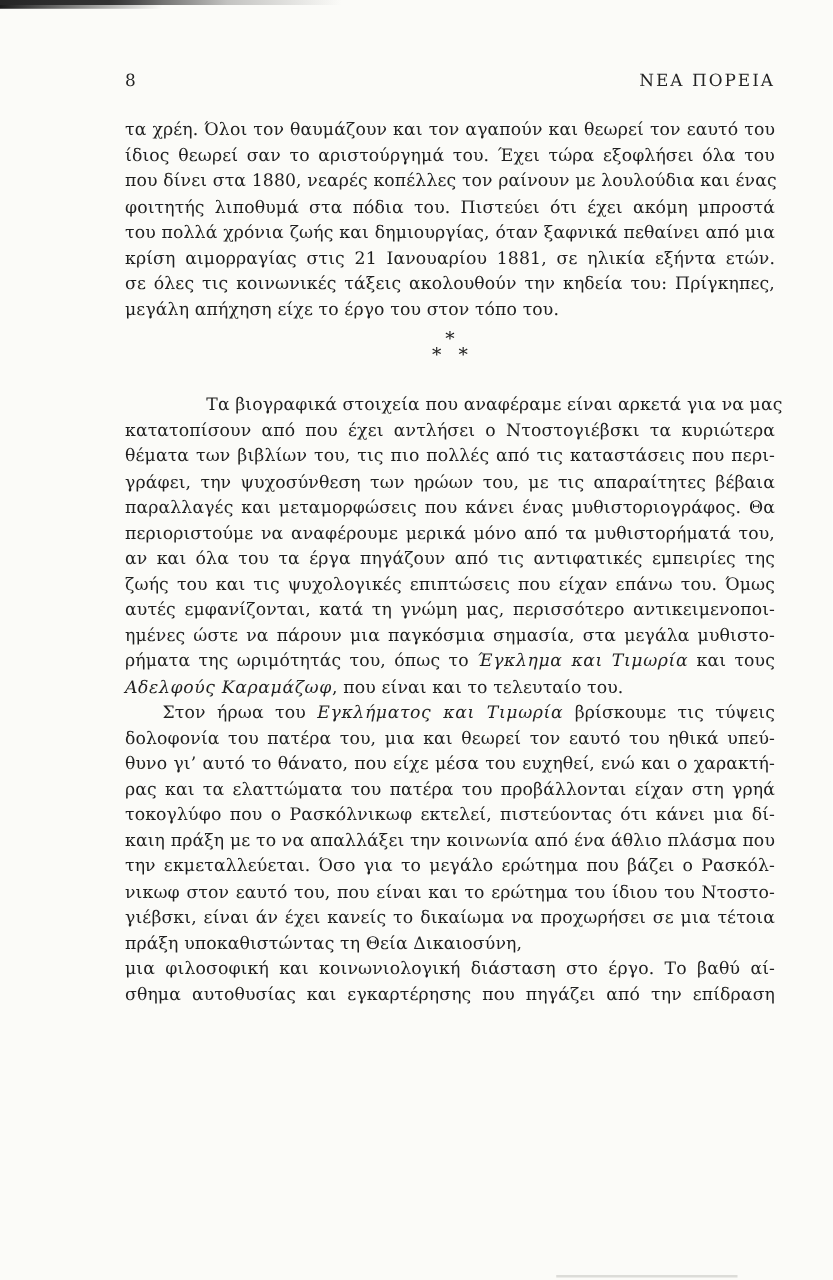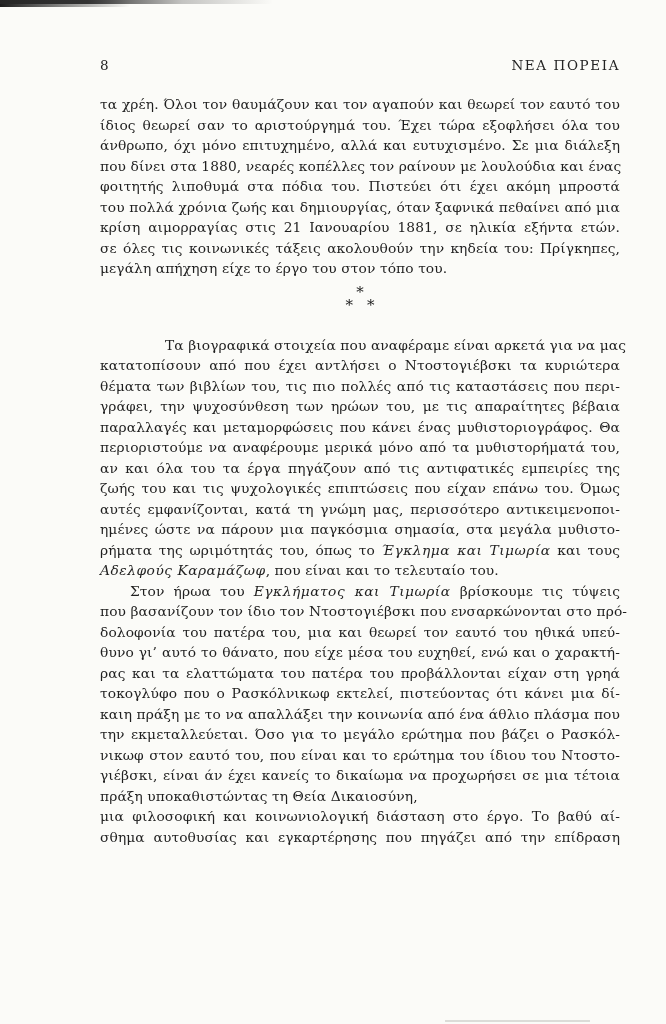--- a/index.html
+++ b/index.html
@@ -81,21 +81,20 @@
 
   <div class="content">
     <div class="running-head">
       <span class="pagenum">8</span>
       <span class="journal">ΝΕΑ ΠΟΡΕΙΑ</span>
     </div>
 
     <div class="flow first">
         <div class="line">τα χρέη. Όλοι τον θαυμάζουν και τον αγαπούν και θεωρεί τον εαυτό του</div>
         <div class="line">ίδιος θεωρεί σαν το αριστούργημά του. Έχει τώρα εξοφλήσει όλα του</div>
-        <div class="line">άνθρωπο, όχι μόνο επιτυχημένο, αλλά και ευτυχισμένο. Σε μια διάλεξη</div>
         <div class="line">που δίνει στα 1880, νεαρές κοπέλλες τον ραίνουν με λουλούδια και ένας</div>
         <div class="line">φοιτητής λιποθυμά στα πόδια του. Πιστεύει ότι έχει ακόμη μπροστά</div>
         <div class="line">του πολλά χρόνια ζωής και δημιουργίας, όταν ξαφνικά πεθαίνει από μια</div>
         <div class="line">κρίση αιμορραγίας στις 21 Ιανουαρίου 1881, σε ηλικία εξήντα ετών.</div>
         <div class="line">σε όλες τις κοινωνικές τάξεις ακολουθούν την κηδεία του: Πρίγκηπες,</div>
         <div class="line flush">μεγάλη απήχηση είχε το έργο του στον τόπο του.</div>
       </div>
 
     <div class="separator">
       <div class="sep-top">*</div>
@@ -109,21 +108,20 @@
         <div class="line">γράφει, την ψυχοσύνθεση των ηρώων του, με τις απαραίτητες βέβαια</div>
         <div class="line">παραλλαγές και μεταμορφώσεις που κάνει ένας μυθιστοριογράφος. Θα</div>
         <div class="line">περιοριστούμε να αναφέρουμε μερικά μόνο από τα μυθιστορήματά του,</div>
         <div class="line">αν και όλα του τα έργα πηγάζουν από τις αντιφατικές εμπειρίες της</div>
         <div class="line">ζωής του και τις ψυχολογικές επιπτώσεις που είχαν επάνω του. Όμως</div>
         <div class="line">αυτές εμφανίζονται, κατά τη γνώμη μας, περισσότερο αντικειμενοποι-</div>
         <div class="line">ημένες ώστε να πάρουν μια παγκόσμια σημασία, στα μεγάλα μυθιστο-</div>
         <div class="line">ρήματα της ωριμότητάς του, όπως το <i>Έγκλημα και Τιμωρία</i> και τους</div>
         <div class="line flush"><i>Αδελφούς Καραμάζωφ</i>, που είναι και το τελευταίο του.</div>
         <div class="line" style="text-indent: 30px;">Στον ήρωα του <i>Εγκλήματος και Τιμωρία</i> βρίσκουμε τις τύψεις</div>
-        <div class="line">που βασανίζουν τον ίδιο τον Ντοστογιέβσκι που ενσαρκώνονται στο πρό-</div>
         <div class="line">δολοφονία του πατέρα του, μια και θεωρεί τον εαυτό του ηθικά υπεύ-</div>
         <div class="line">θυνο γι’ αυτό το θάνατο, που είχε μέσα του ευχηθεί, ενώ και ο χαρακτή-</div>
         <div class="line">ρας και τα ελαττώματα του πατέρα του προβάλλονται είχαν στη γρηά</div>
         <div class="line">τοκογλύφο που ο Ρασκόλνικωφ εκτελεί, πιστεύοντας ότι κάνει μια δί-</div>
         <div class="line">καιη πράξη με το να απαλλάξει την κοινωνία από ένα άθλιο πλάσμα που</div>
         <div class="line">την εκμεταλλεύεται. Όσο για το μεγάλο ερώτημα που βάζει ο Ρασκόλ-</div>
         <div class="line">νικωφ στον εαυτό του, που είναι και το ερώτημα του ίδιου του Ντοστο-</div>
         <div class="line">γιέβσκι, είναι άν έχει κανείς το δικαίωμα να προχωρήσει σε μια τέτοια</div>
         <div class="line flush">πράξη υποκαθιστώντας τη Θεία Δικαιοσύνη,</div>
         <div class="line">μια φιλοσοφική και κοινωνιολογική διάσταση στο έργο. Το βαθύ αί-</div>

